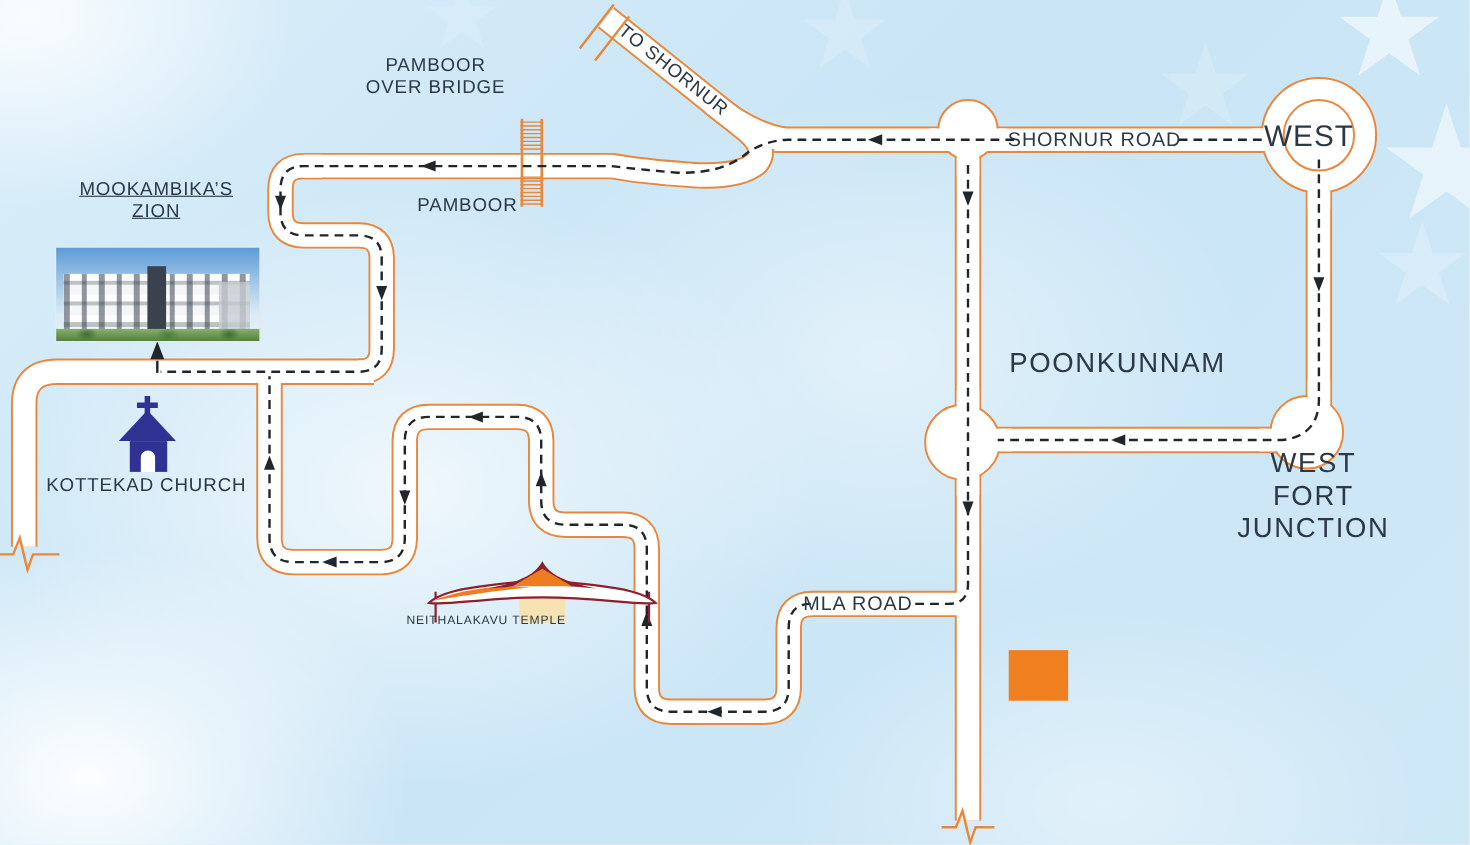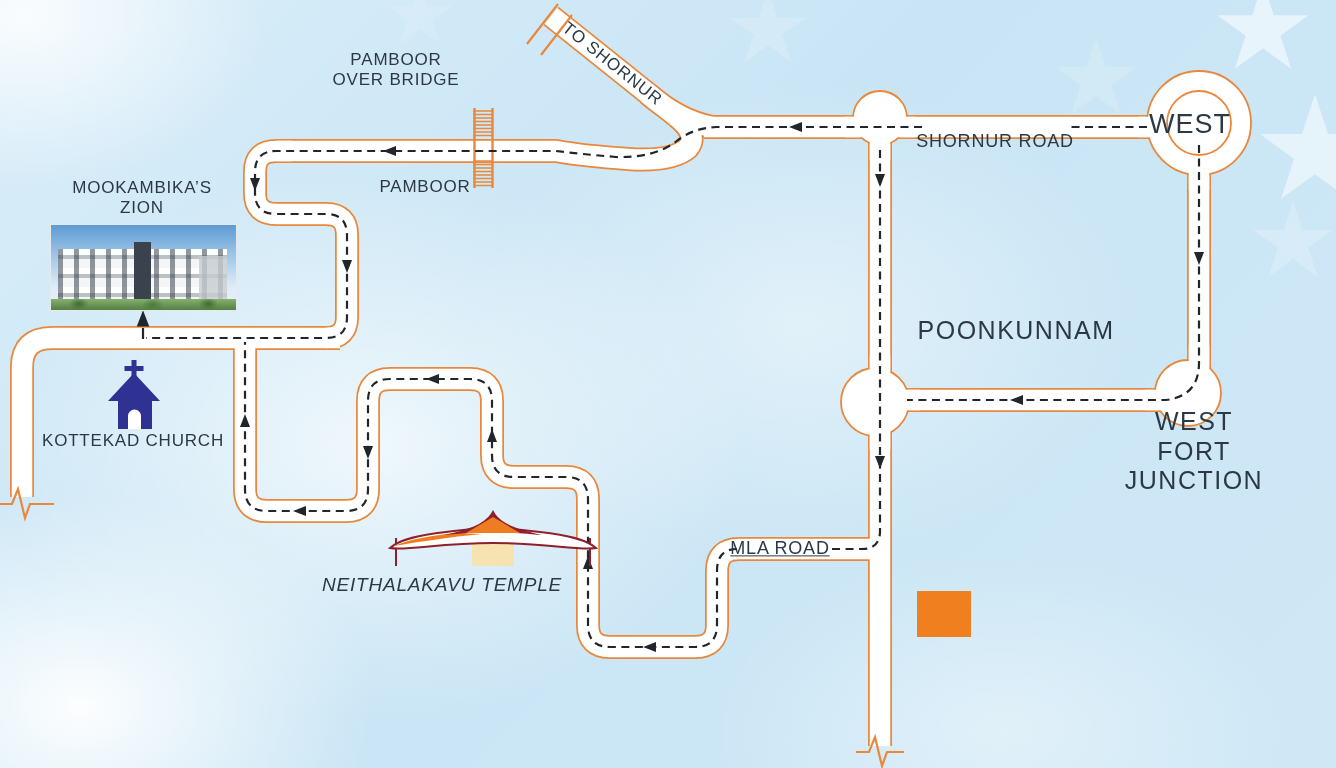--- a/index.html
+++ b/index.html
@@ -200,26 +200,26 @@
     <rect x="86" y="34" width="42" height="24" fill="var(--temple-cream,#f7e3b2)"></rect>
     <path d="M4 40 C14 31 34 27 60 24 C84 21 96 20 107 20 C118 20 130 21 154 24 C180 27 200 31 210 40 C194 43 160 35 107 35 C54 35 20 43 4 40 Z" fill="#ffffff" stroke="var(--temple-maroon,#8e1f2c)" stroke-width="2"></path>
     <path d="M8 38 C24 31 48 27 70 25 L96 26 C64 29 32 34 8 38 Z" fill="var(--temple-orange,#ee7d22)"></path>
     <path d="M107 2 C102 12 92 20 58 27 C80 25 94 24 107 24 C120 24 134 25 156 27 C122 20 112 12 107 2 Z" fill="var(--temple-maroon,#8e1f2c)"></path>
     <path d="M107 9 L80 25 L134 25 Z" fill="var(--temple-orange,#ee7d22)"></path>
   </svg>
 
   <div class="landmark hospital-sq" style="left:917px;top:591px;"></div>
 
   <div class="lbl" style="left:1190px;top:125px;font-size:27px;letter-spacing:1px;">WEST</div>
-  <div class="lbl" style="left:995px;top:127px;font-size:18px;margin-top:15px;">SHORNUR ROAD</div>
+  <div class="lbl" style="left:995px;top:127px;font-size:18px;">SHORNUR ROAD</div>
   <div class="lbl rot" style="left:612px;top:64px;font-size:17px;">TO SHORNUR</div>
   <div class="lbl" style="left:396px;top:70px;font-size:17px;">PAMBOOR
 OVER BRIDGE</div>
   <div class="lbl" style="left:425px;top:187px;font-size:17px;">PAMBOOR</div>
   <div class="lbl" style="left:1016px;top:331px;font-size:25px;letter-spacing:1.5px;text-align:right;">POONKUNNAM</div>
   <div class="lbl" style="left:1194px;top:451px;font-size:25px;letter-spacing:1.5px;">WEST FORT JUNCTION</div>
-  <div class="lbl" style="left:780px;top:549px;font-size:18px;text-decoration:underline;">MLA ROAD</div>
-  <div class="lbl" style="left:142px;top:198px;font-size:17px;">MOOKAMBIKA’S
+  <div class="lbl" style="left:780px;top:549px;font-size:18px;">MLA ROAD</div>
+  <div class="lbl" style="left:142px;top:182px;font-size:17px;text-decoration:underline;">MOOKAMBIKA’S
 ZION</div>
   <div class="lbl" style="left:133px;top:441px;font-size:17px;text-align:center;">KOTTEKAD CHURCH</div>
-  <div class="lbl" style="left:442px;top:585px;font-size:19px;font-style:italic;">NEITHALAKAVU TEMPLE</div>
+  <div class="lbl" style="left:442px;top:565px;font-size:11px;">NEITHALAKAVU TEMPLE</div>
 
 </div>
 
 </body></html>

